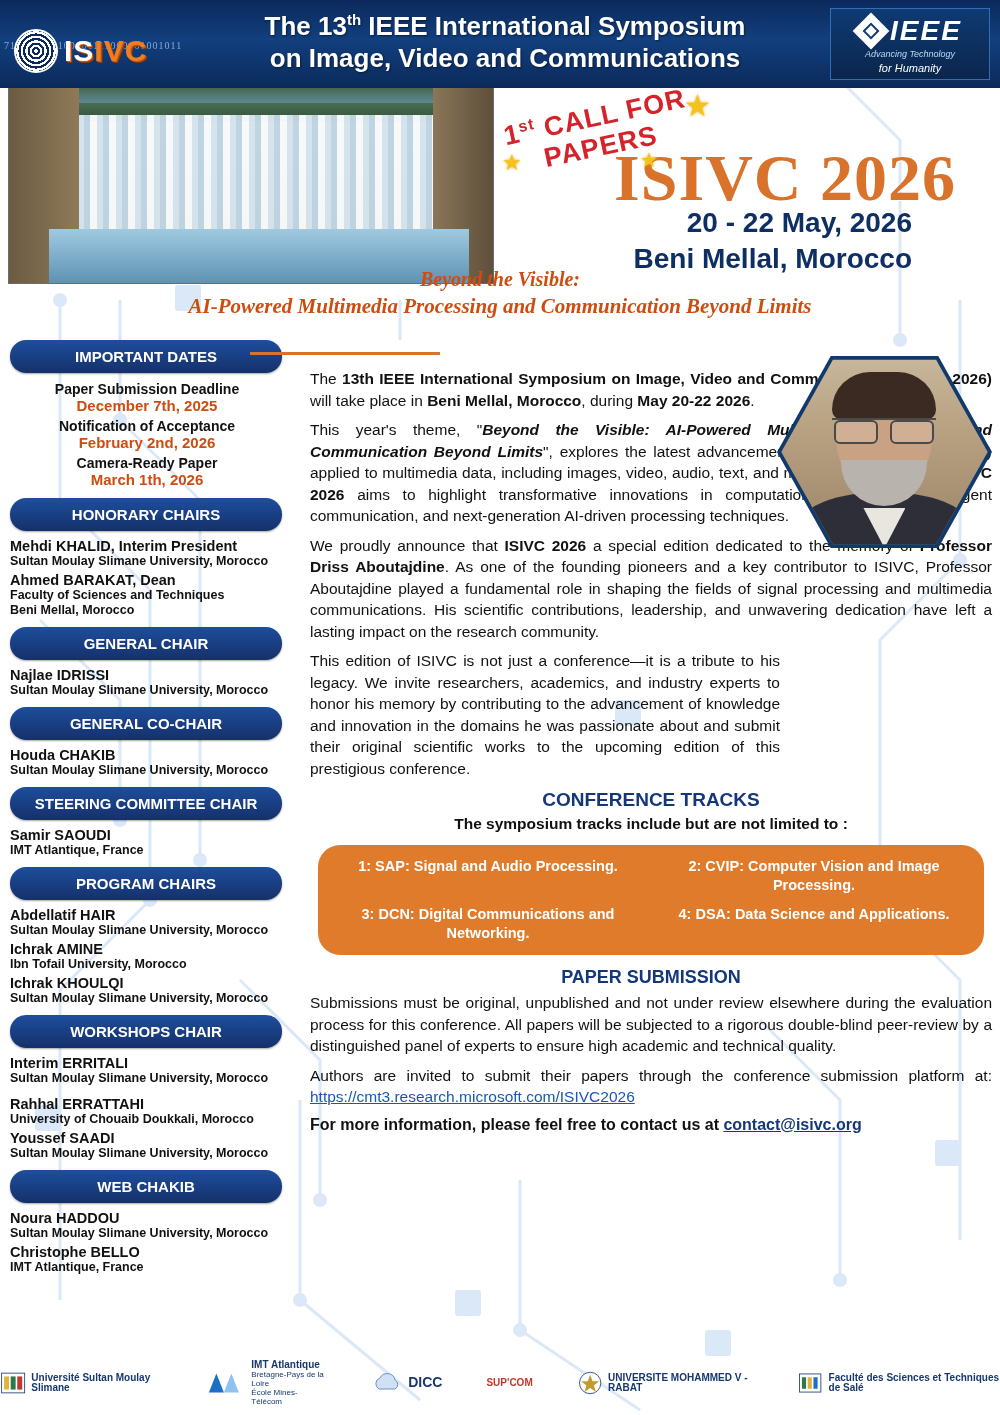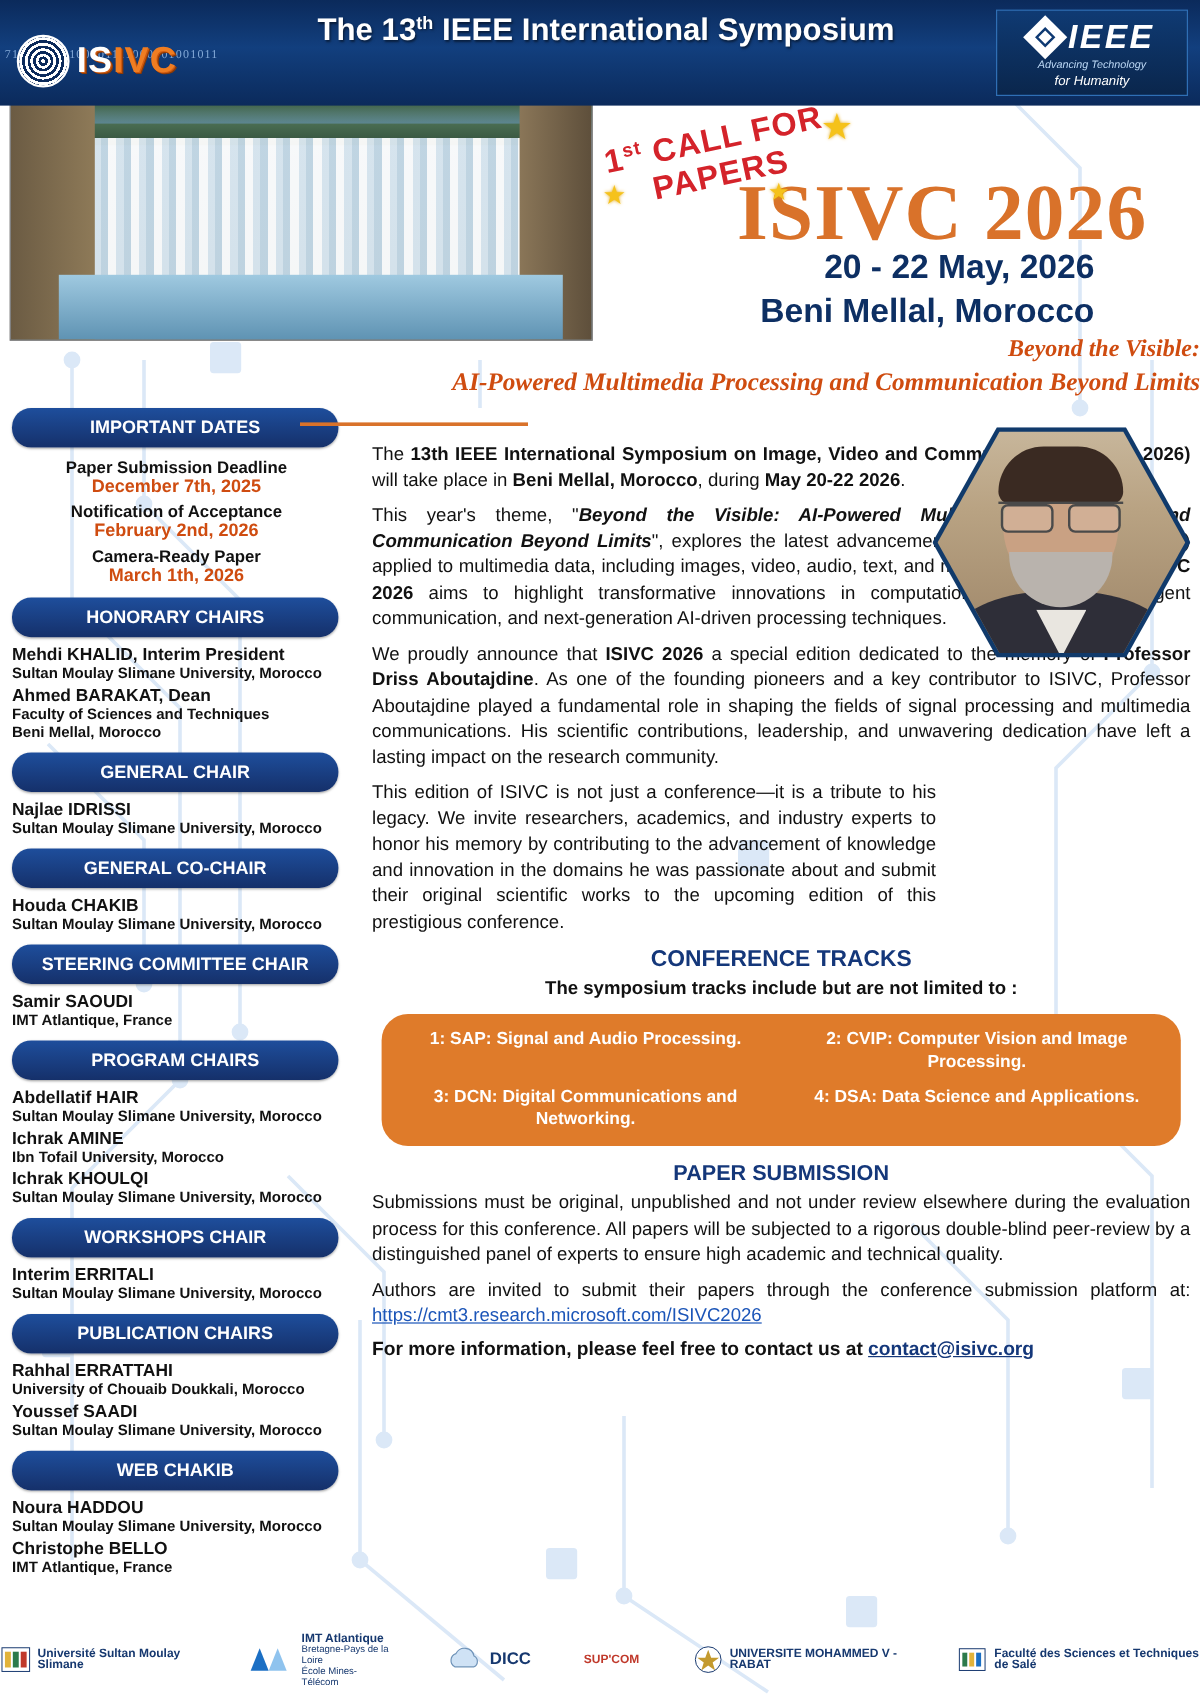--- a/index.html
+++ b/index.html
@@ -134,21 +134,21 @@
     position:absolute; right:88px; top:207px; z-index:7;
     font-size:28px; font-weight:bold; color:#0d2f63;
   }
   .big-city {
     position:absolute; right:88px; top:243px; z-index:7;
     font-size:28px; font-weight:bold; color:#0d2f63;
   }
 
   
   .theme {
-    position:absolute; left:0; top:280px; width:1000px; text-align:right; z-index:7;
+    position:absolute; left:0; top:268px; width:1000px; text-align:center; z-index:7;
   }
   .theme .l1 {
     color:#cf4c10; font-weight:bold; font-style:italic; font-size:20px;
     font-family:"Liberation Serif", serif;
   }
   .theme .l2 {
     color:#cf4c10; font-weight:bold; font-style:italic; font-size:21px;
     font-family:"Liberation Serif", serif; margin-top:3px;
   }
 
@@ -319,20 +319,21 @@
 <div class="header">
   <div class="binary">711000010100101111000101001011</div>
 
   <div class="isivc-logo">
     <div class="swirl"></div>
     <div class="word"><span>IS</span><span class="accent">IVC</span></div>
   </div>
 
   <div class="header-title">
     <div><span>The 13</span><sup>th</sup><span> IEEE International Symposium</span></div>
+    <div>on Image, Video and Communications</div>
   </div>
 
   <div class="ieee-logo">
     <div class="ieee-row">
       <div class="diamond">
           <i></i>
         </div>
       <div class="ieee-word">IEEE</div>
     </div>
     <div class="tagline">Advancing Technology</div>
@@ -416,21 +417,20 @@
     <div class="pname">Ichrak KHOULQI</div>
     <div class="paff">Sultan Moulay Slimane University, Morocco</div>
   </div>
 
   <div class="pill">WORKSHOPS CHAIR</div>
   <div class="people">
     <div class="pname">Interim ERRITALI</div>
     <div class="paff">Sultan Moulay Slimane University, Morocco</div>
   </div>
 
-  <div class="pill">PUBLICATION CHAIRS</div>
   <div class="people">
     <div class="pname">Rahhal ERRATTAHI</div>
     <div class="paff">University of Chouaib Doukkali, Morocco</div>
     <div class="pname">Youssef SAADI</div>
     <div class="paff">Sultan Moulay Slimane University, Morocco</div>
   </div>
 
   <div class="pill">WEB CHAKIB</div>
   <div class="people">
     <div class="pname">Noura HADDOU</div>

